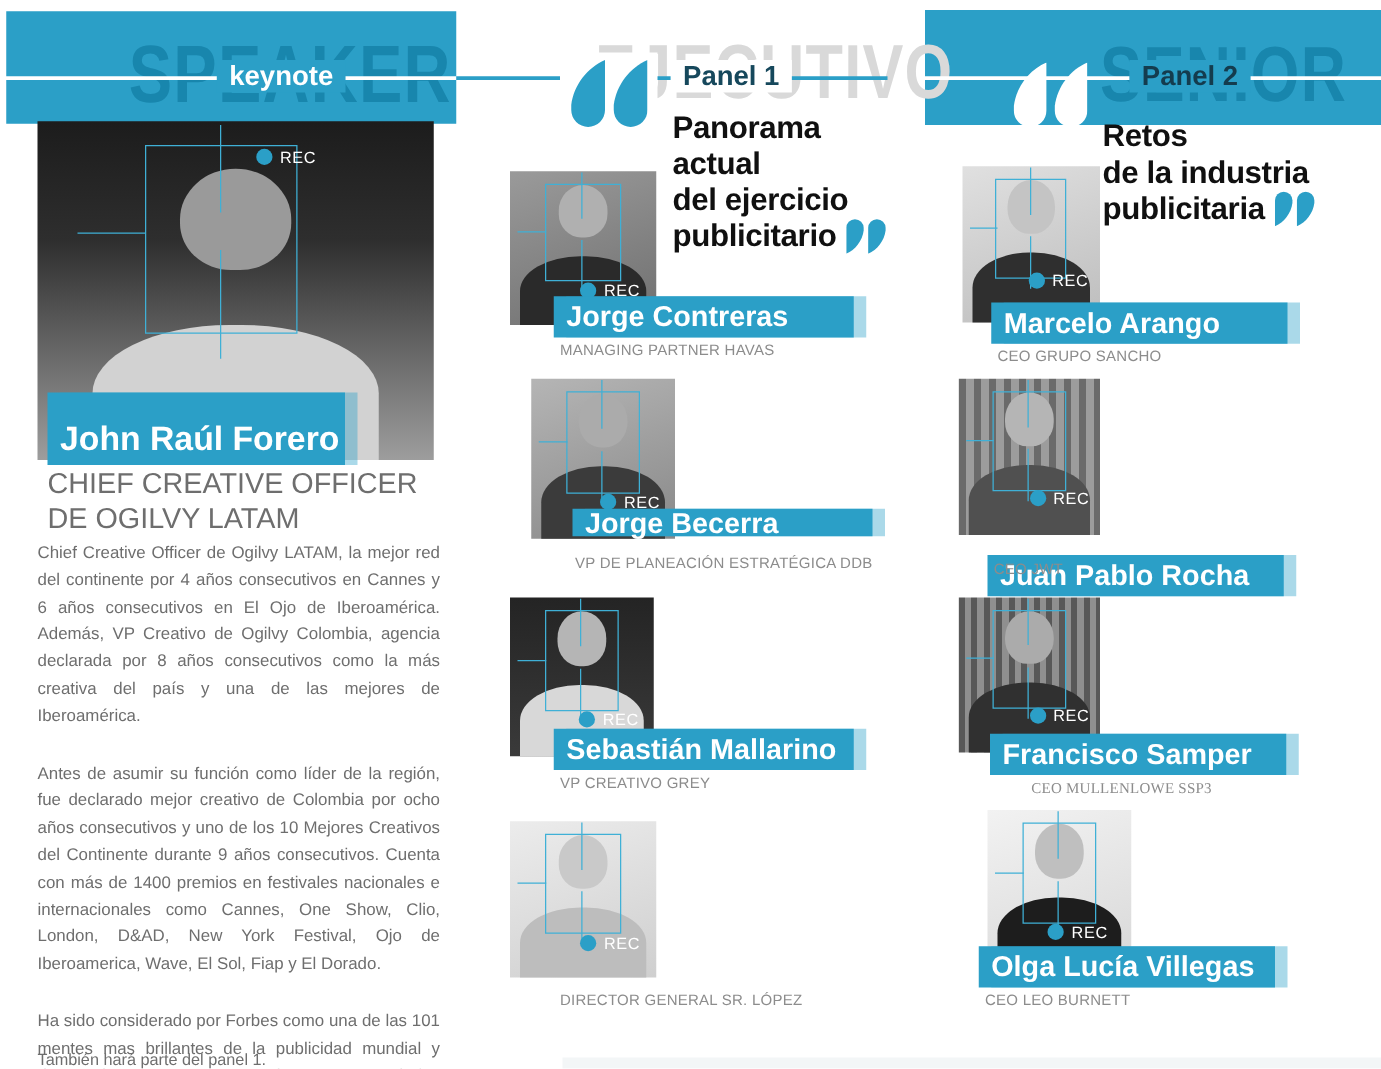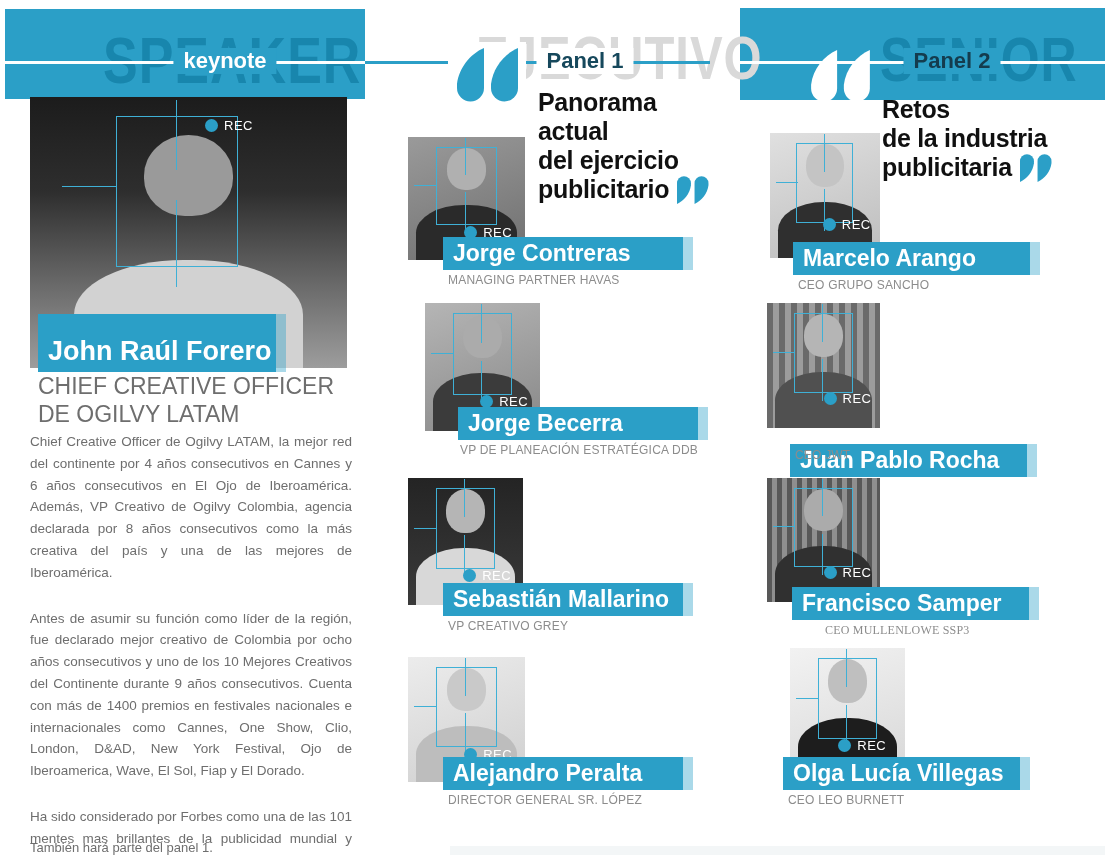--- a/index.html
+++ b/index.html
@@ -177,21 +177,21 @@
       <div class="r"></div>
         <div class="vt"></div>
         <div class="vb"></div>
         <div class="h"></div>
     </div>
     <div class="rec" style="left:48%; bottom:22px;">
       <span class="dot"></span>
       <span>REC</span>
     </div>
   </div>
-  <div class="banner" style="left:458px; top:407px; width:230px; height:33px;">Jorge Becerra</div>
+  <div class="banner" style="left:458px; top:407px; width:230px; height:22px;">Jorge Becerra</div>
   <div class="role" style="left:460px; top:443px;">VP DE PLANEACIÓN ESTRATÉGICA DDB</div>
 
   <div class="photo" style="left:408px; top:478px; width:115px; height:127px; --head:#b5b5b5; --body:#d8d8d8;
               background:linear-gradient(180deg,#242424,#3a3a3a);">
     <div class="sil-head"></div>
     <div class="sil-body"></div>
     <div class="vf">
       <div class="r"></div>
         <div class="vt"></div>
         <div class="vb"></div>
@@ -213,21 +213,20 @@
       <div class="r"></div>
         <div class="vt"></div>
         <div class="vb"></div>
         <div class="h"></div>
     </div>
     <div class="rec" style="left:48%; bottom:20px;">
       <span class="dot"></span>
       <span>REC</span>
     </div>
   </div>
-  <div class="banner" style="left:443px; top:757px; width:230px; height:33px;">Alejandro Peralta</div>
   <div class="role" style="left:448px; top:793px;">DIRECTOR GENERAL SR. LÓPEZ</div>
 
   <div class="photo" style="left:770px; top:133px; width:110px; height:125px; --head:#c4c4c4; --body:#2f2f2f;
               background:linear-gradient(160deg,#e0e0e0,#bdbdbd);">
     <div class="sil-head"></div>
     <div class="sil-body"></div>
     <div class="vf">
       <div class="r"></div>
         <div class="vt"></div>
         <div class="vb"></div>

